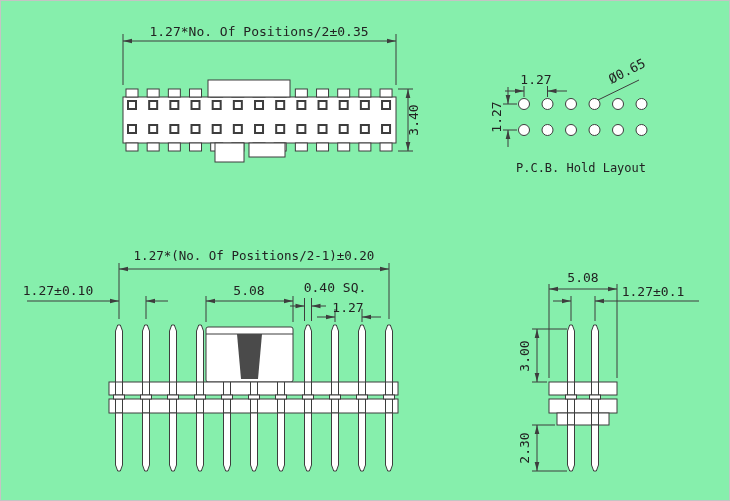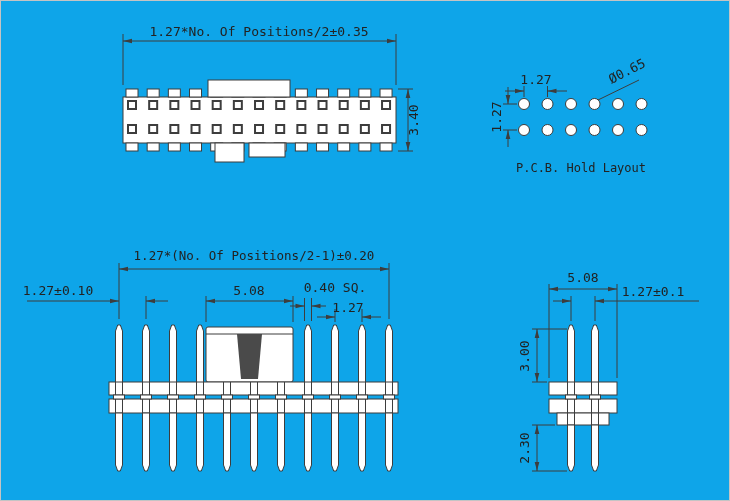--- a/index.html
+++ b/index.html
@@ -1,16 +1,16 @@
 <!DOCTYPE html>
 <html><head>
 <meta charset="utf-8">
 <style>
   html,body{margin:0;padding:0;background:#fff;}
-  .canvas{width:730px;height:501px;box-sizing:border-box;border:1px solid #c4c4c4;background:#0ea5e9;position:relative;overflow:hidden;}
+  .canvas{width:730px;height:501px;box-sizing:border-box;border:1px solid #c4c4c4;background:#86efac;position:relative;overflow:hidden;}
   svg{display:block;}
   text{font-family:"DejaVu Sans Mono","Liberation Mono",monospace;font-size:13px;fill:#222;}
   .long{font-size:12.5px;}
   .cap{font-size:12px;}
 </style>
 </head>
 <body>
 
 <div class="canvas">
   <svg width="730" height="501" viewBox="0 0 730 501">

